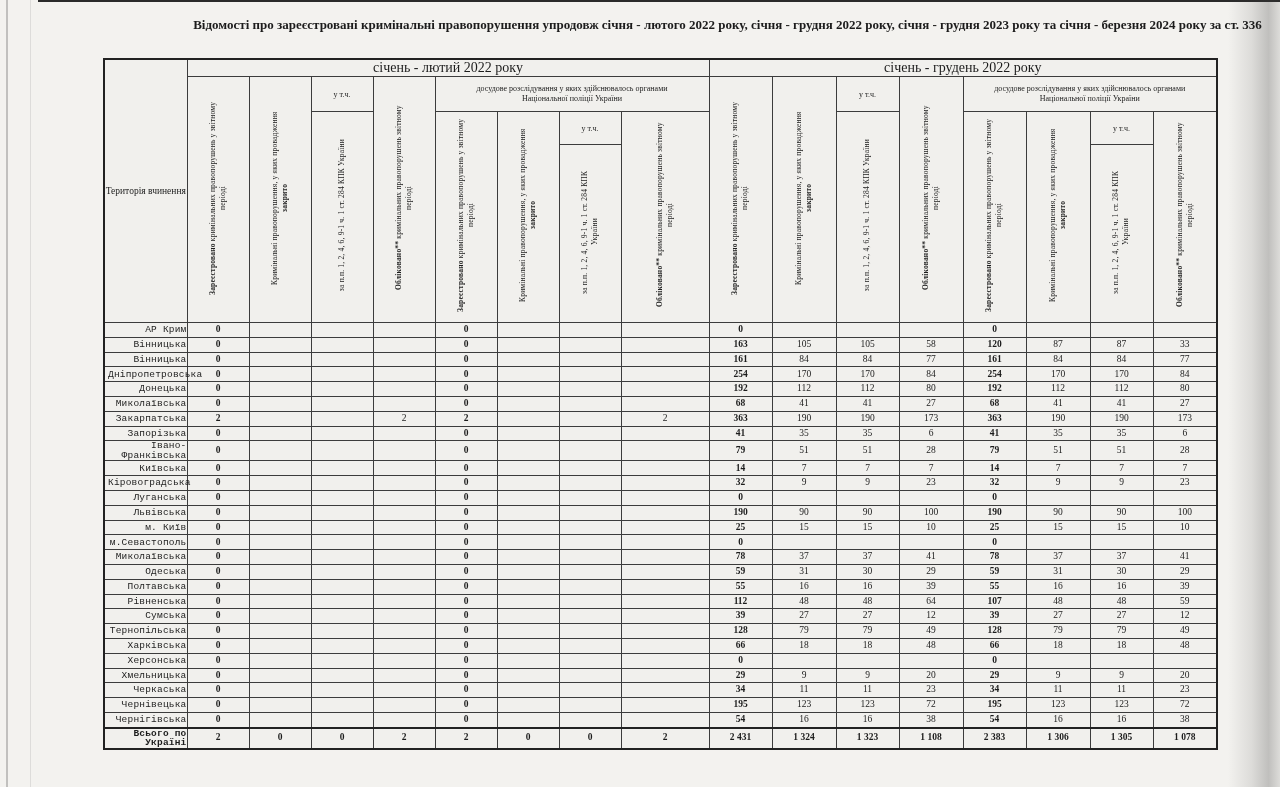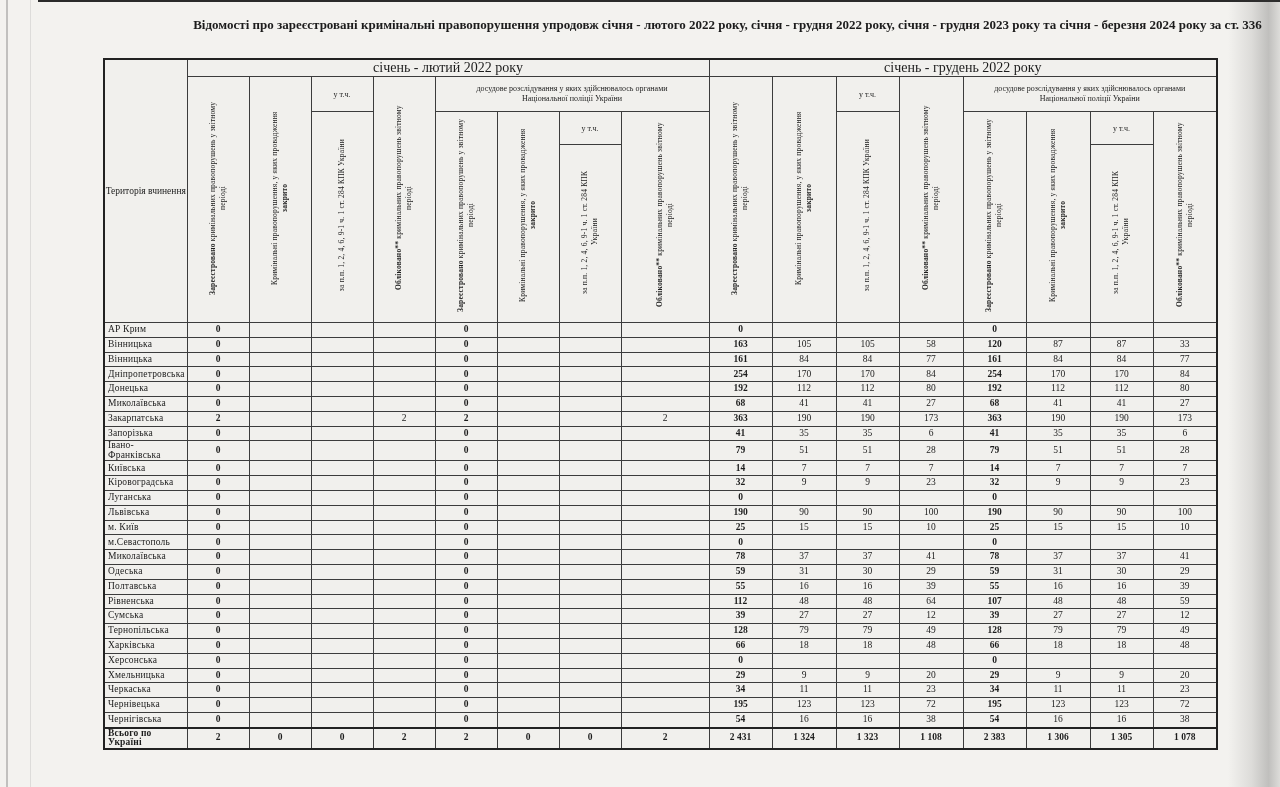--- a/index.html
+++ b/index.html
@@ -30,21 +30,21 @@
   th.utch { font-size:8px; height:32px; }
   .vt {
     writing-mode:vertical-rl; transform:rotate(180deg);
     display:inline-block; font-size:7.5px; line-height:1.35;
     max-height:202px; padding:2px 0; letter-spacing:.2px;
   }
   th.h2 .vt { max-height:172px; }
   th.h1 .vt { max-height:138px; }
   .b { font-weight:bold; }
   .stats tbody td { font-size:9.5px; height:13.8px; line-height:1; text-align:center; vertical-align:middle; }
-  .stats td.region { text-align:left; padding-left:3px; letter-spacing:.2px; }
+  .stats td.region { text-align:right; padding-left:3px; letter-spacing:.2px;font-family:Liberation Mono, monospace; }
   .stats tr.total td { font-weight:bold; border-top:2px solid #222; height:16px; }
   .footnotes {
     position:absolute; top:744px; left:193px; width:900px;
     font-style:italic; font-size:8.5px; line-height:1.5; color:#222;
   }
 </style>
 </head>
 <body>
 
 <div class="page">

